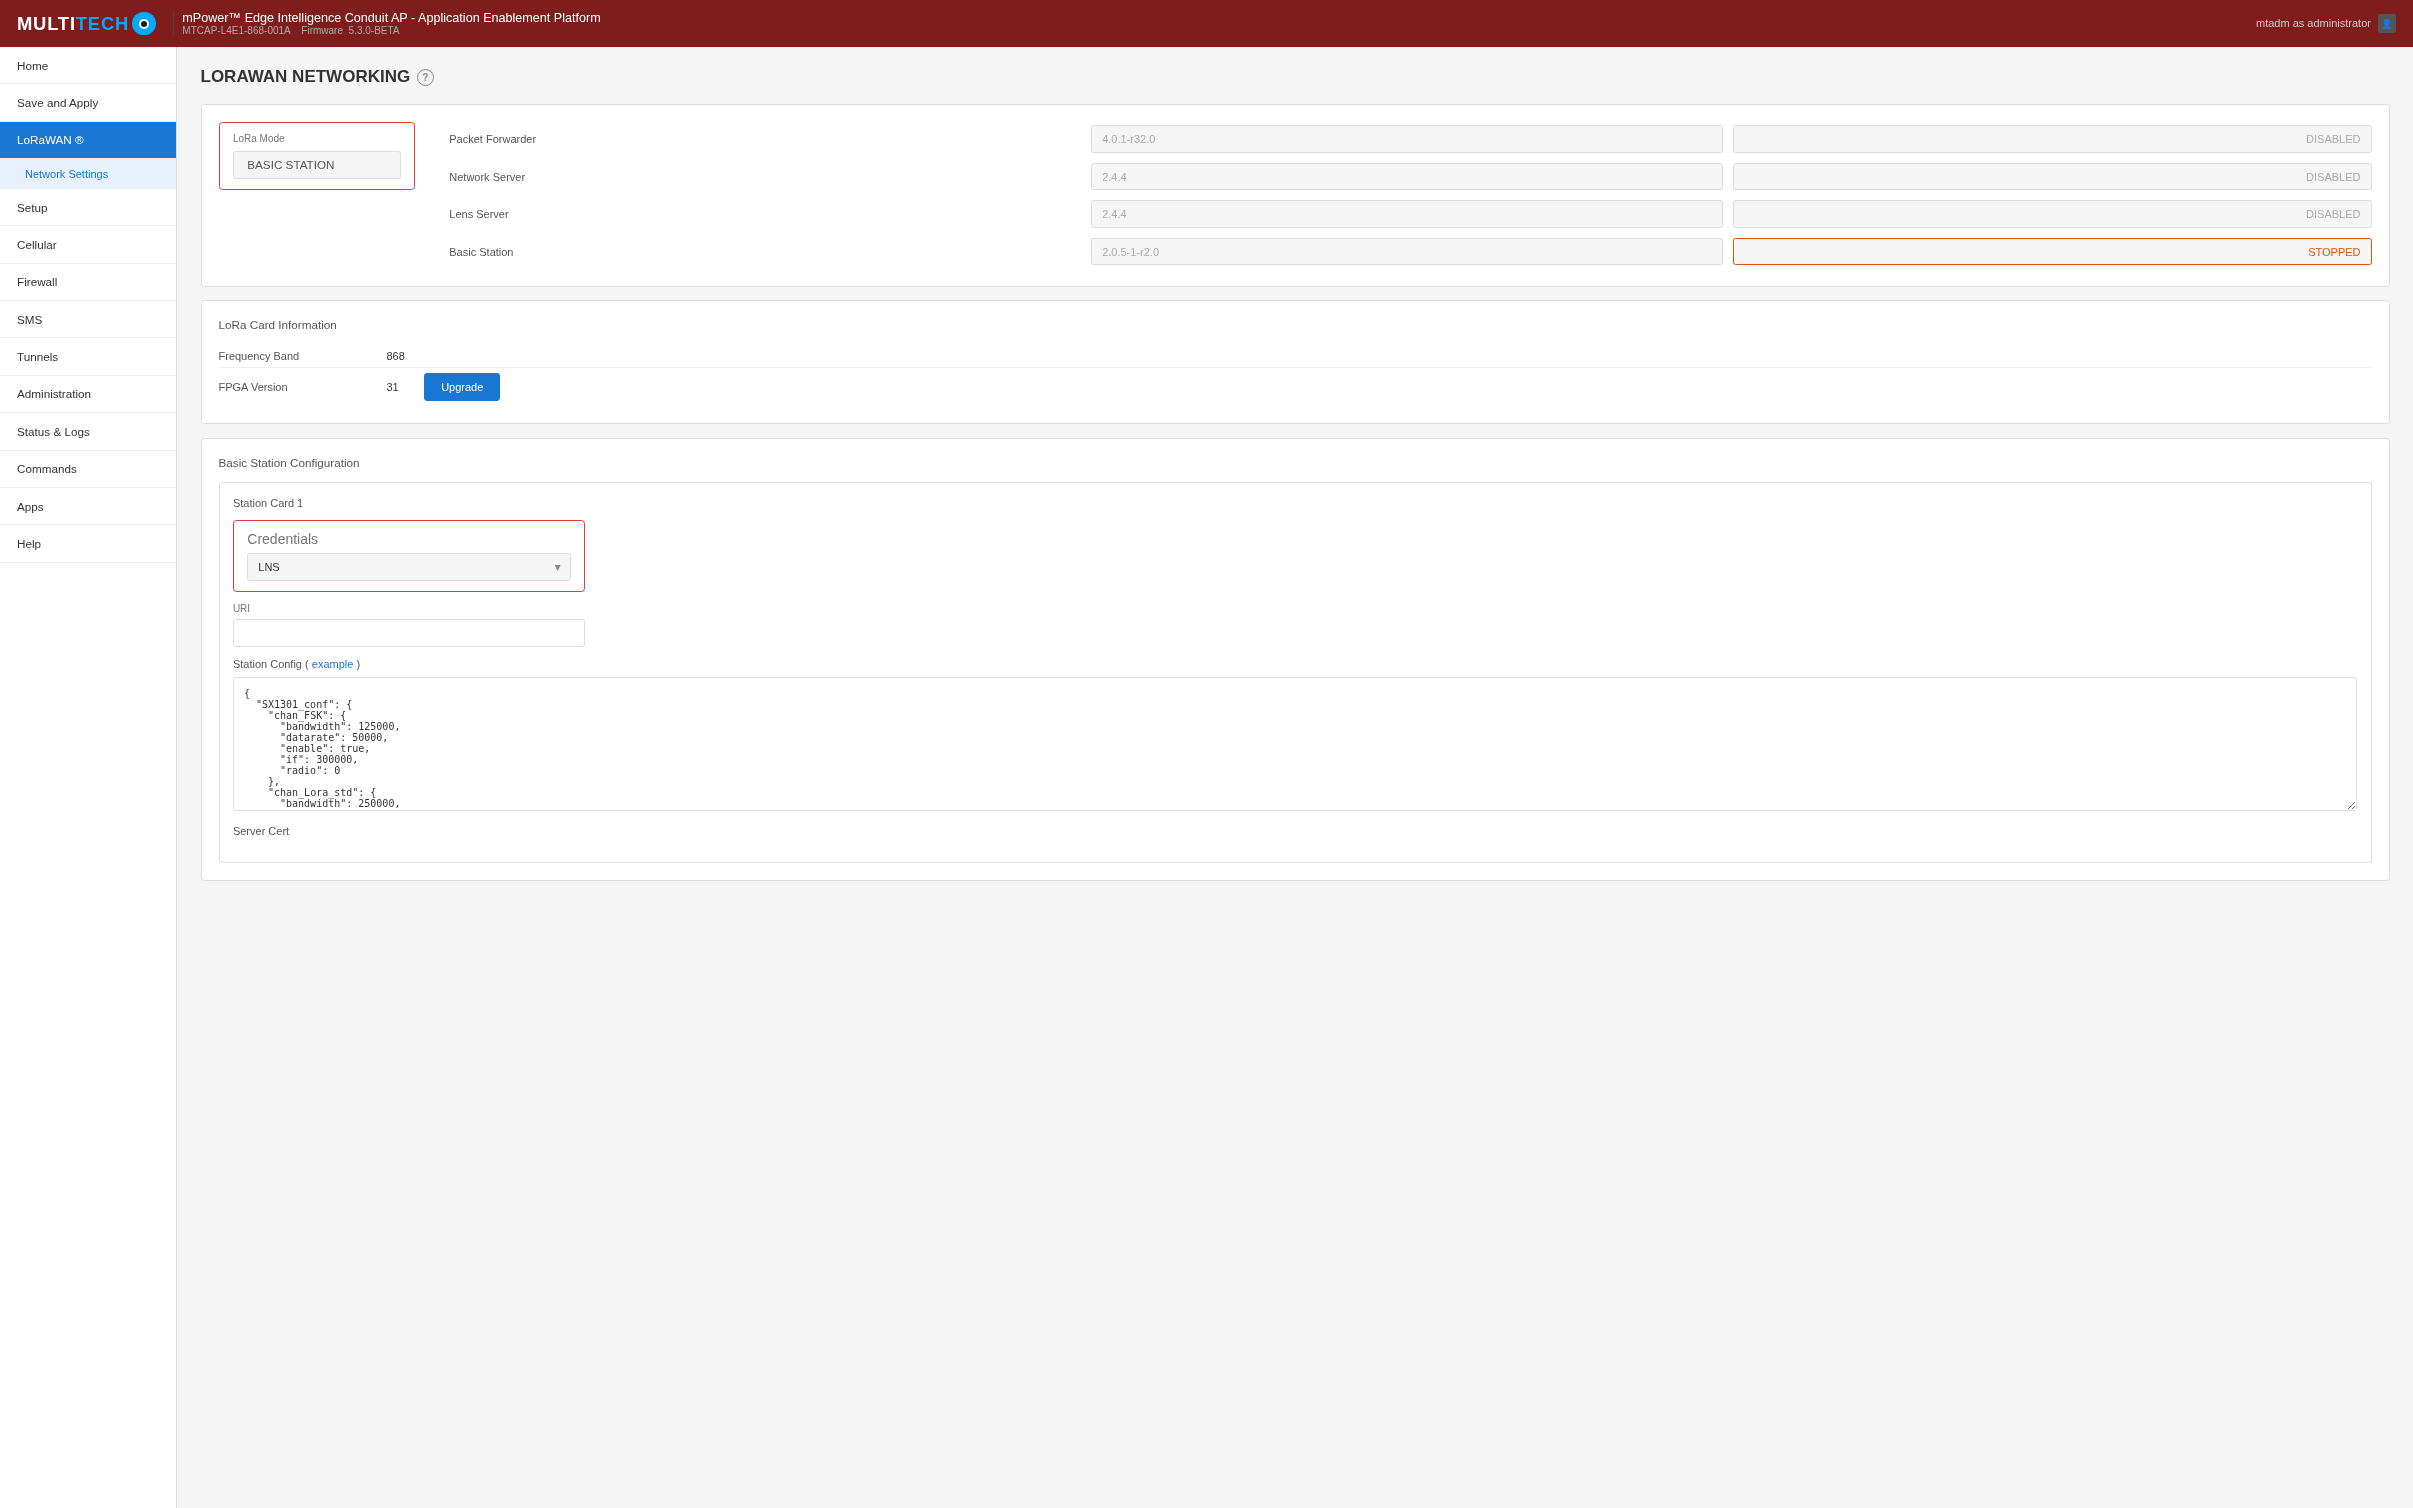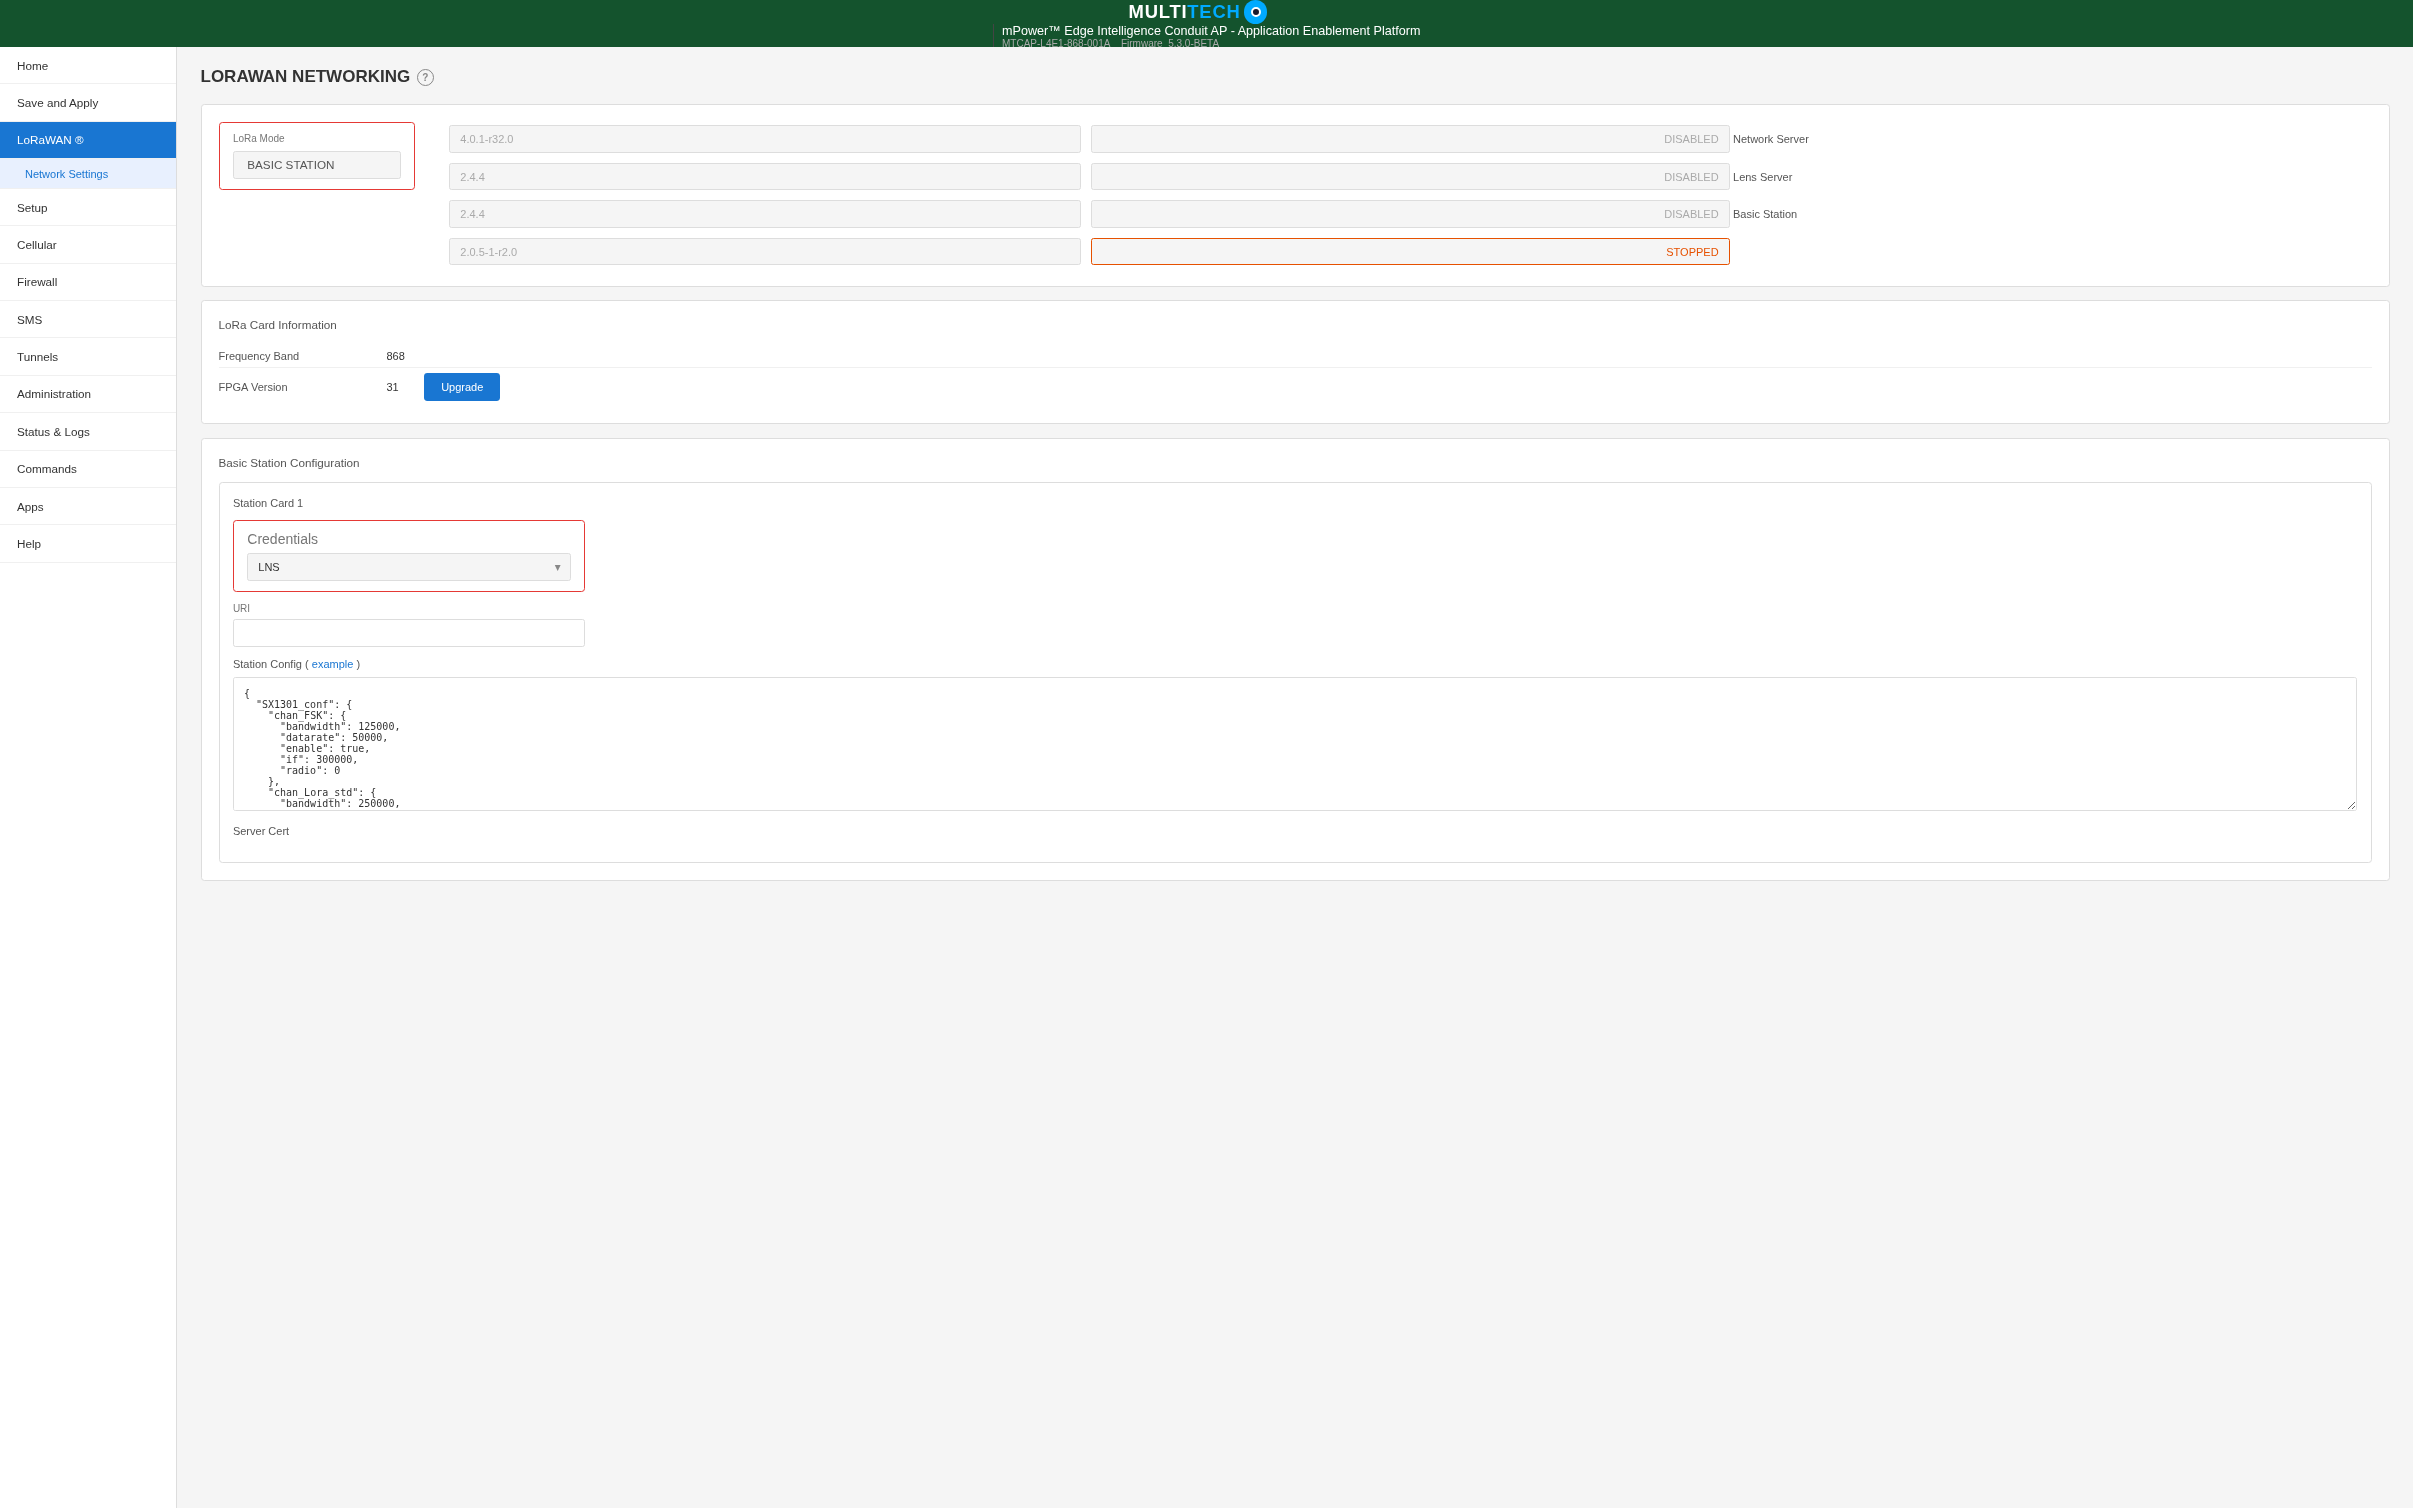--- a/index.html
+++ b/index.html
@@ -1,27 +1,26 @@
 <!DOCTYPE html>
 <html style="font-size:13.4px"><head>
   <meta charset="utf-8">
   <style>
     * { box-sizing: border-box; margin: 0; padding: 0; }
     body { font-family: Arial, sans-serif; font-size: 11.7px; background: #f0f0f0; display: flex; flex-direction: column; height: 100vh; overflow: hidden; }
 
     
     .header {
-      background: #14532d;
+      background: #7f1d1d;
       color: white;
       display: flex;
       align-items: center;
       padding: 0 17px;
       height: 47px;
       flex-shrink: 0;
-      flex-direction: column;
     }
     .header-logo {
       display: flex;
       align-items: center;
       margin-right: 17px;
     }
     .logo-text {
       font-size: 18.4px;
       font-weight: bold;
       letter-spacing: 0.8px;
@@ -416,20 +415,23 @@
       <div style="display: flex; gap: 34px; align-items: flex-start;">
 
         <div class="lora-mode-box">
           <div class="lora-mode-label">LoRa Mode</div>
           <div class="lora-mode-value">BASIC STATION</div>
         </div>
 
         <div style="flex: 1;">
           <div style="display: grid; grid-template-columns: 1fr 1fr 1fr; gap: 3.4px;">
 
+            <div class="service-label">
+              <span>Packet Forwarder</span>
+            </div>
             <div class="service-version">
               <span>4.0.1-r32.0</span>
             </div>
             <div class="service-status">
               <span>DISABLED</span>
             </div>
 
             <div class="service-label">
               <span>Network Server</span>
             </div>

